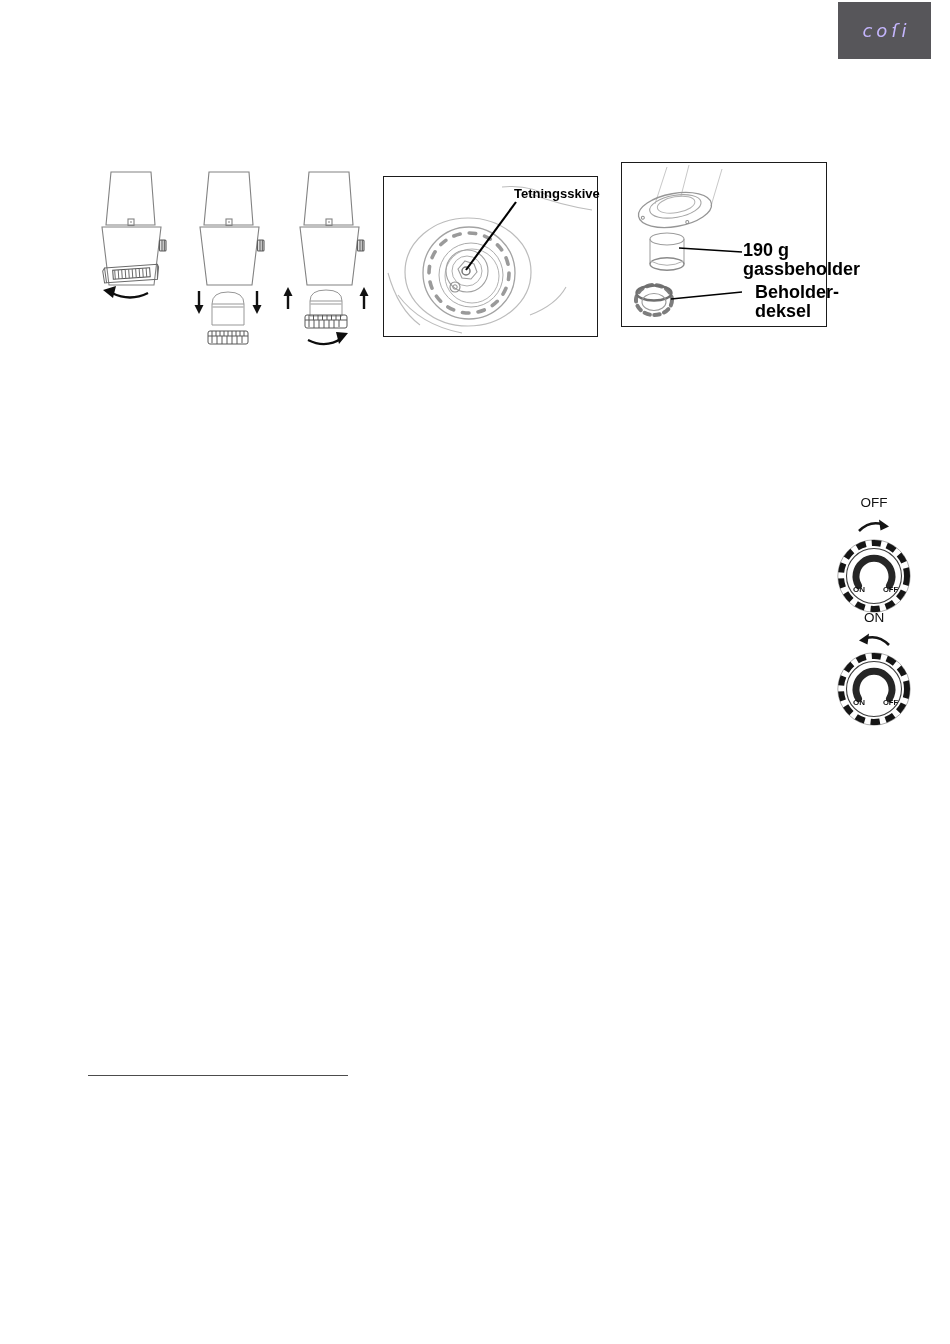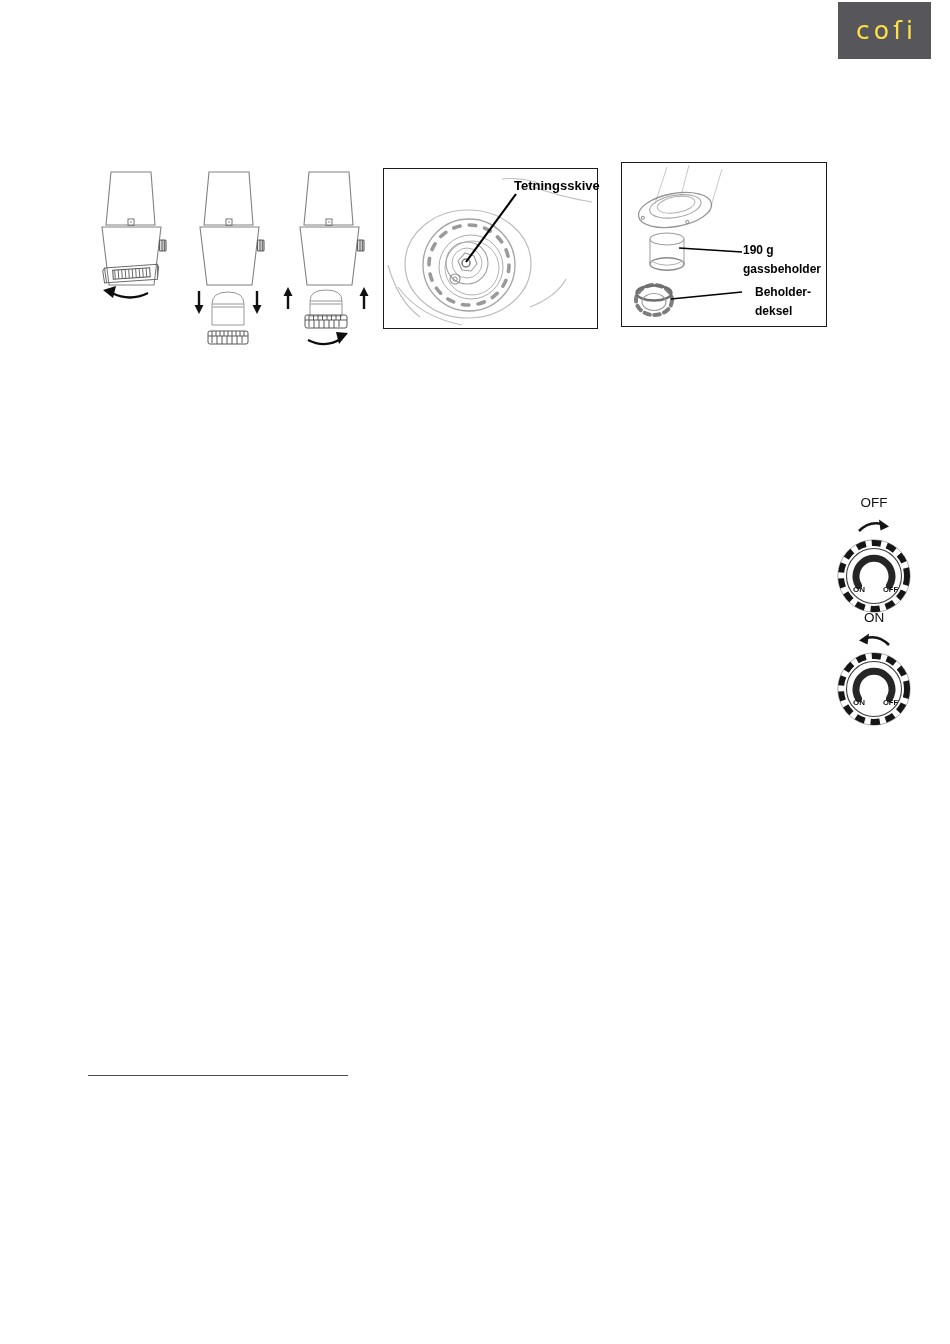--- a/index.html
+++ b/index.html
@@ -1,27 +1,27 @@
 <!DOCTYPE html>
 <html><head>
 <meta charset="utf-8">
 <style>
   html,body{margin:0;padding:0;background:#e8e8e8;}
   .page{position:relative;width:950px;height:1344px;background:#ffffff;margin:0 auto;
         font-family:"Liberation Sans",sans-serif;overflow:hidden;}
   .abs{position:absolute;}
   .logo{left:838px;top:2px;width:93px;height:57px;background:#57565a;
         display:flex;align-items:center;justify-content:center;}
-  .logo span{color:#fde047;font-family:"DejaVu Sans",sans-serif;font-size:25px;
-        letter-spacing:4px;padding-left:4px;}
+  .logo span{color:#c4b5fd;font-family:"DejaVu Sans",sans-serif;font-size:18px;
+        letter-spacing:4px;padding-left:4px;font-style:italic;}
   .frame{border:1.6px solid #1b1b1b;background:#fff;box-sizing:border-box;}
   .frame svg{position:absolute;left:0;top:0;}
   .boldlabel{position:absolute;font-weight:bold;color:#000;white-space:nowrap;}
   .seal-label{left:130px;top:9px;font-size:13px;}
-  .cart-label{font-size:12px;line-height:19px;}
+  .cart-label{font-size:18px;line-height:19px;}
   .dial-title{width:80px;text-align:center;font-size:13.5px;color:#111;}
   .rule{left:88px;top:1075px;width:260px;height:0;border-top:1.7px solid #4c4c4c;}
   svg{display:block;}
 </style>
 </head>
 <body>
 
 <div class="page">
 
   <svg width="0" height="0" style="position:absolute" aria-hidden="true">
@@ -102,21 +102,21 @@
       <path d="M 27 33 L 69 33"></path>
       <path d="M 31 28 L 31 33 M 35.5 28 L 35.5 33 M 40 28 L 40 33 M 44.5 28 L 44.5 33 M 49 28 L 49 33 M 53.5 28 L 53.5 33 M 58 28 L 58 33 M 62.5 28 L 62.5 33"></path>
       <path d="M 31 33 L 31 40 M 36 33 L 36 41 M 41 33 L 41 41 M 46 33 L 46 41 M 51 33 L 51 41 M 56 33 L 56 41 M 61 33 L 61 40"></path>
     </g>
     <g>
       <path d="M 30 53 Q 48 62 64 51" stroke="#0d0d0d" stroke-width="2.3" fill="none"></path>
       <polygon points="70,46 58,45 61,57" fill="#0d0d0d"></polygon>
     </g>
   </svg>
 
-  <div class="abs frame" style="left:383px;top:168px;width:215px;height:161px">
+  <div class="abs frame" style="left:383px;top:176px;width:215px;height:161px">
     <svg width="212" height="158" viewBox="0 0 212 158">
       <g stroke="#bdbdbd" fill="none" stroke-width="1.1">
         <path d="M 144 16 Q 176 28 208 33"></path>
         <path d="M 118 10 Q 146 7 166 20"></path>
         <path d="M 14 118 Q 36 148 78 156"></path>
         <path d="M 4 96 Q 14 132 36 148"></path>
         <path d="M 146 138 Q 172 128 182 110"></path>
       </g>
       <g fill="none">
         <ellipse cx="84" cy="95" rx="63" ry="54" stroke="#bcbcbc" stroke-width="1.2"></ellipse>

